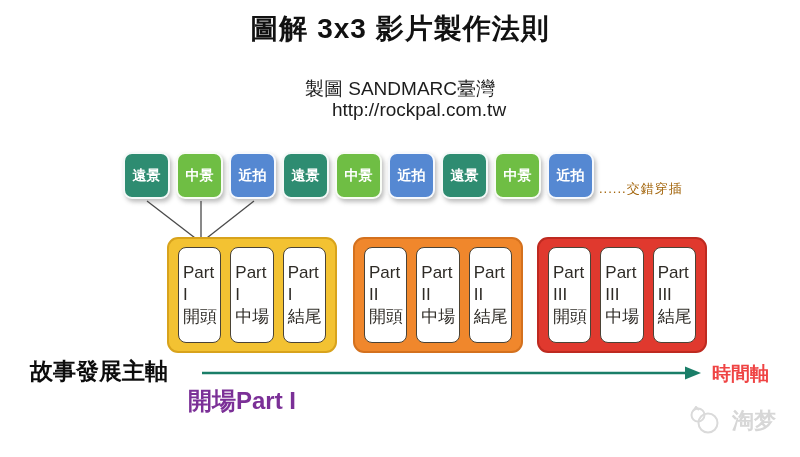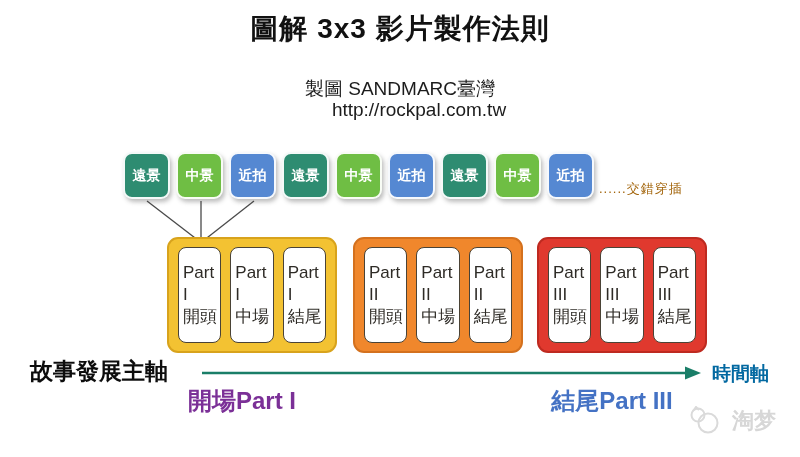--- a/index.html
+++ b/index.html
@@ -169,24 +169,23 @@
       <span>Part III</span>
       <span>中場</span>
     </div>
     <div class="card">
       <span>Part III</span>
       <span>結尾</span>
     </div>
   </div>
 
   <div class="axis-label">故事發展主軸</div>
-  <div class="time-label" style="color: #0369a1;">時間軸</div>
+  <div class="time-label" style="color: #ef4444;">時間軸</div>
 
   <div class="part-label part-label-1" style="color: rgb(123, 48, 151);">開場Part I</div>
-  <div class="part-label part-label-3" style="color: rgb(68, 114, 196);">結尾Part III</div>
 
   <div class="watermark">
     <svg width="36" height="30" viewBox="0 0 36 30">
       <circle cx="9" cy="9" r="6.5" fill="none" stroke="#dadada" stroke-width="2"></circle>
       <circle cx="19" cy="17" r="9.5" fill="none" stroke="#dadada" stroke-width="2"></circle>
       <path d="M4 5 L7 1 L10 4" fill="none" stroke="#dadada" stroke-width="2"></path>
     </svg>
     <span>淘梦</span>
   </div>
 

